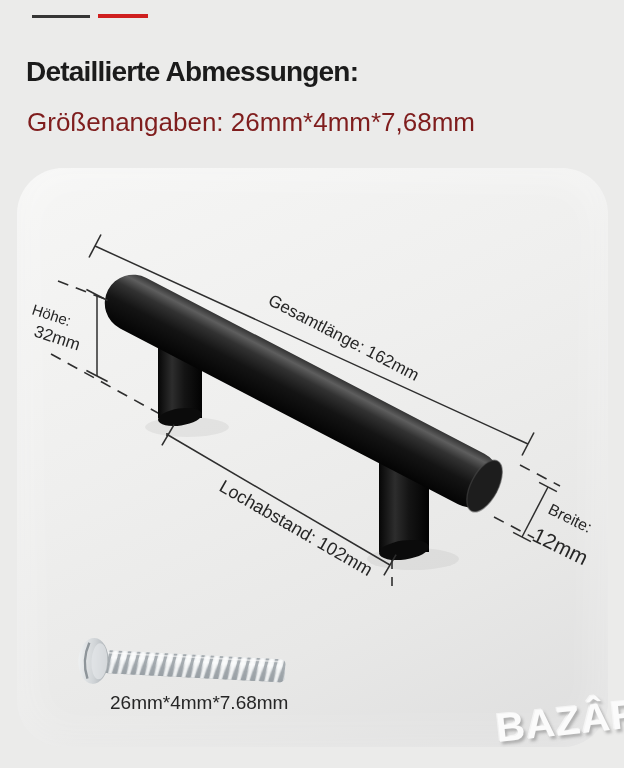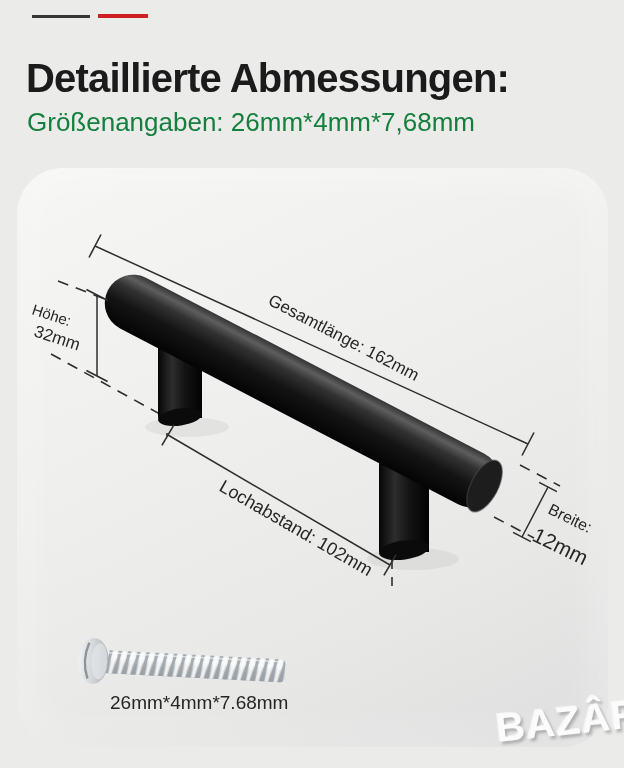--- a/index.html
+++ b/index.html
@@ -29,27 +29,27 @@
   .brand-strip-dark{
     position:absolute;left:4px;top:1px;width:58px;height:3px;
     background:#151515;opacity:.85;
   }
   .brand-strip-red{
     position:absolute;left:70px;top:0px;width:50px;height:4px;
     background:var(--brand-accent-red);
   }
   .page-title{
     position:absolute;left:26px;top:56px;
-    font-size:40px;font-weight:700;letter-spacing:-0.8px;color:var(--text-dark);
+    font-size:28px;font-weight:700;letter-spacing:-0.8px;color:var(--text-dark);
     white-space:nowrap;
     text-align:right;
   }
   .page-subtitle{
     position:absolute;left:27px;top:107px;
-    font-size:26px;font-weight:400;color:#15803d;white-space:nowrap;
+    font-size:26px;font-weight:400;color:#7f1d1d;white-space:nowrap;
   }
   
   .card{
     position:absolute;left:17px;top:168px;width:591px;height:579px;
     border-radius:46px;
     background:linear-gradient(155deg,#f6f6f5 0%,#efefee 40%,#e8e8e7 72%,#dedede 100%);
     box-shadow:inset 0 0 46px rgba(255,255,255,.55), inset 0 -8px 24px rgba(0,0,0,.03);
     overflow:hidden;
   }
   .card svg{display:block;width:591px;height:579px;}

